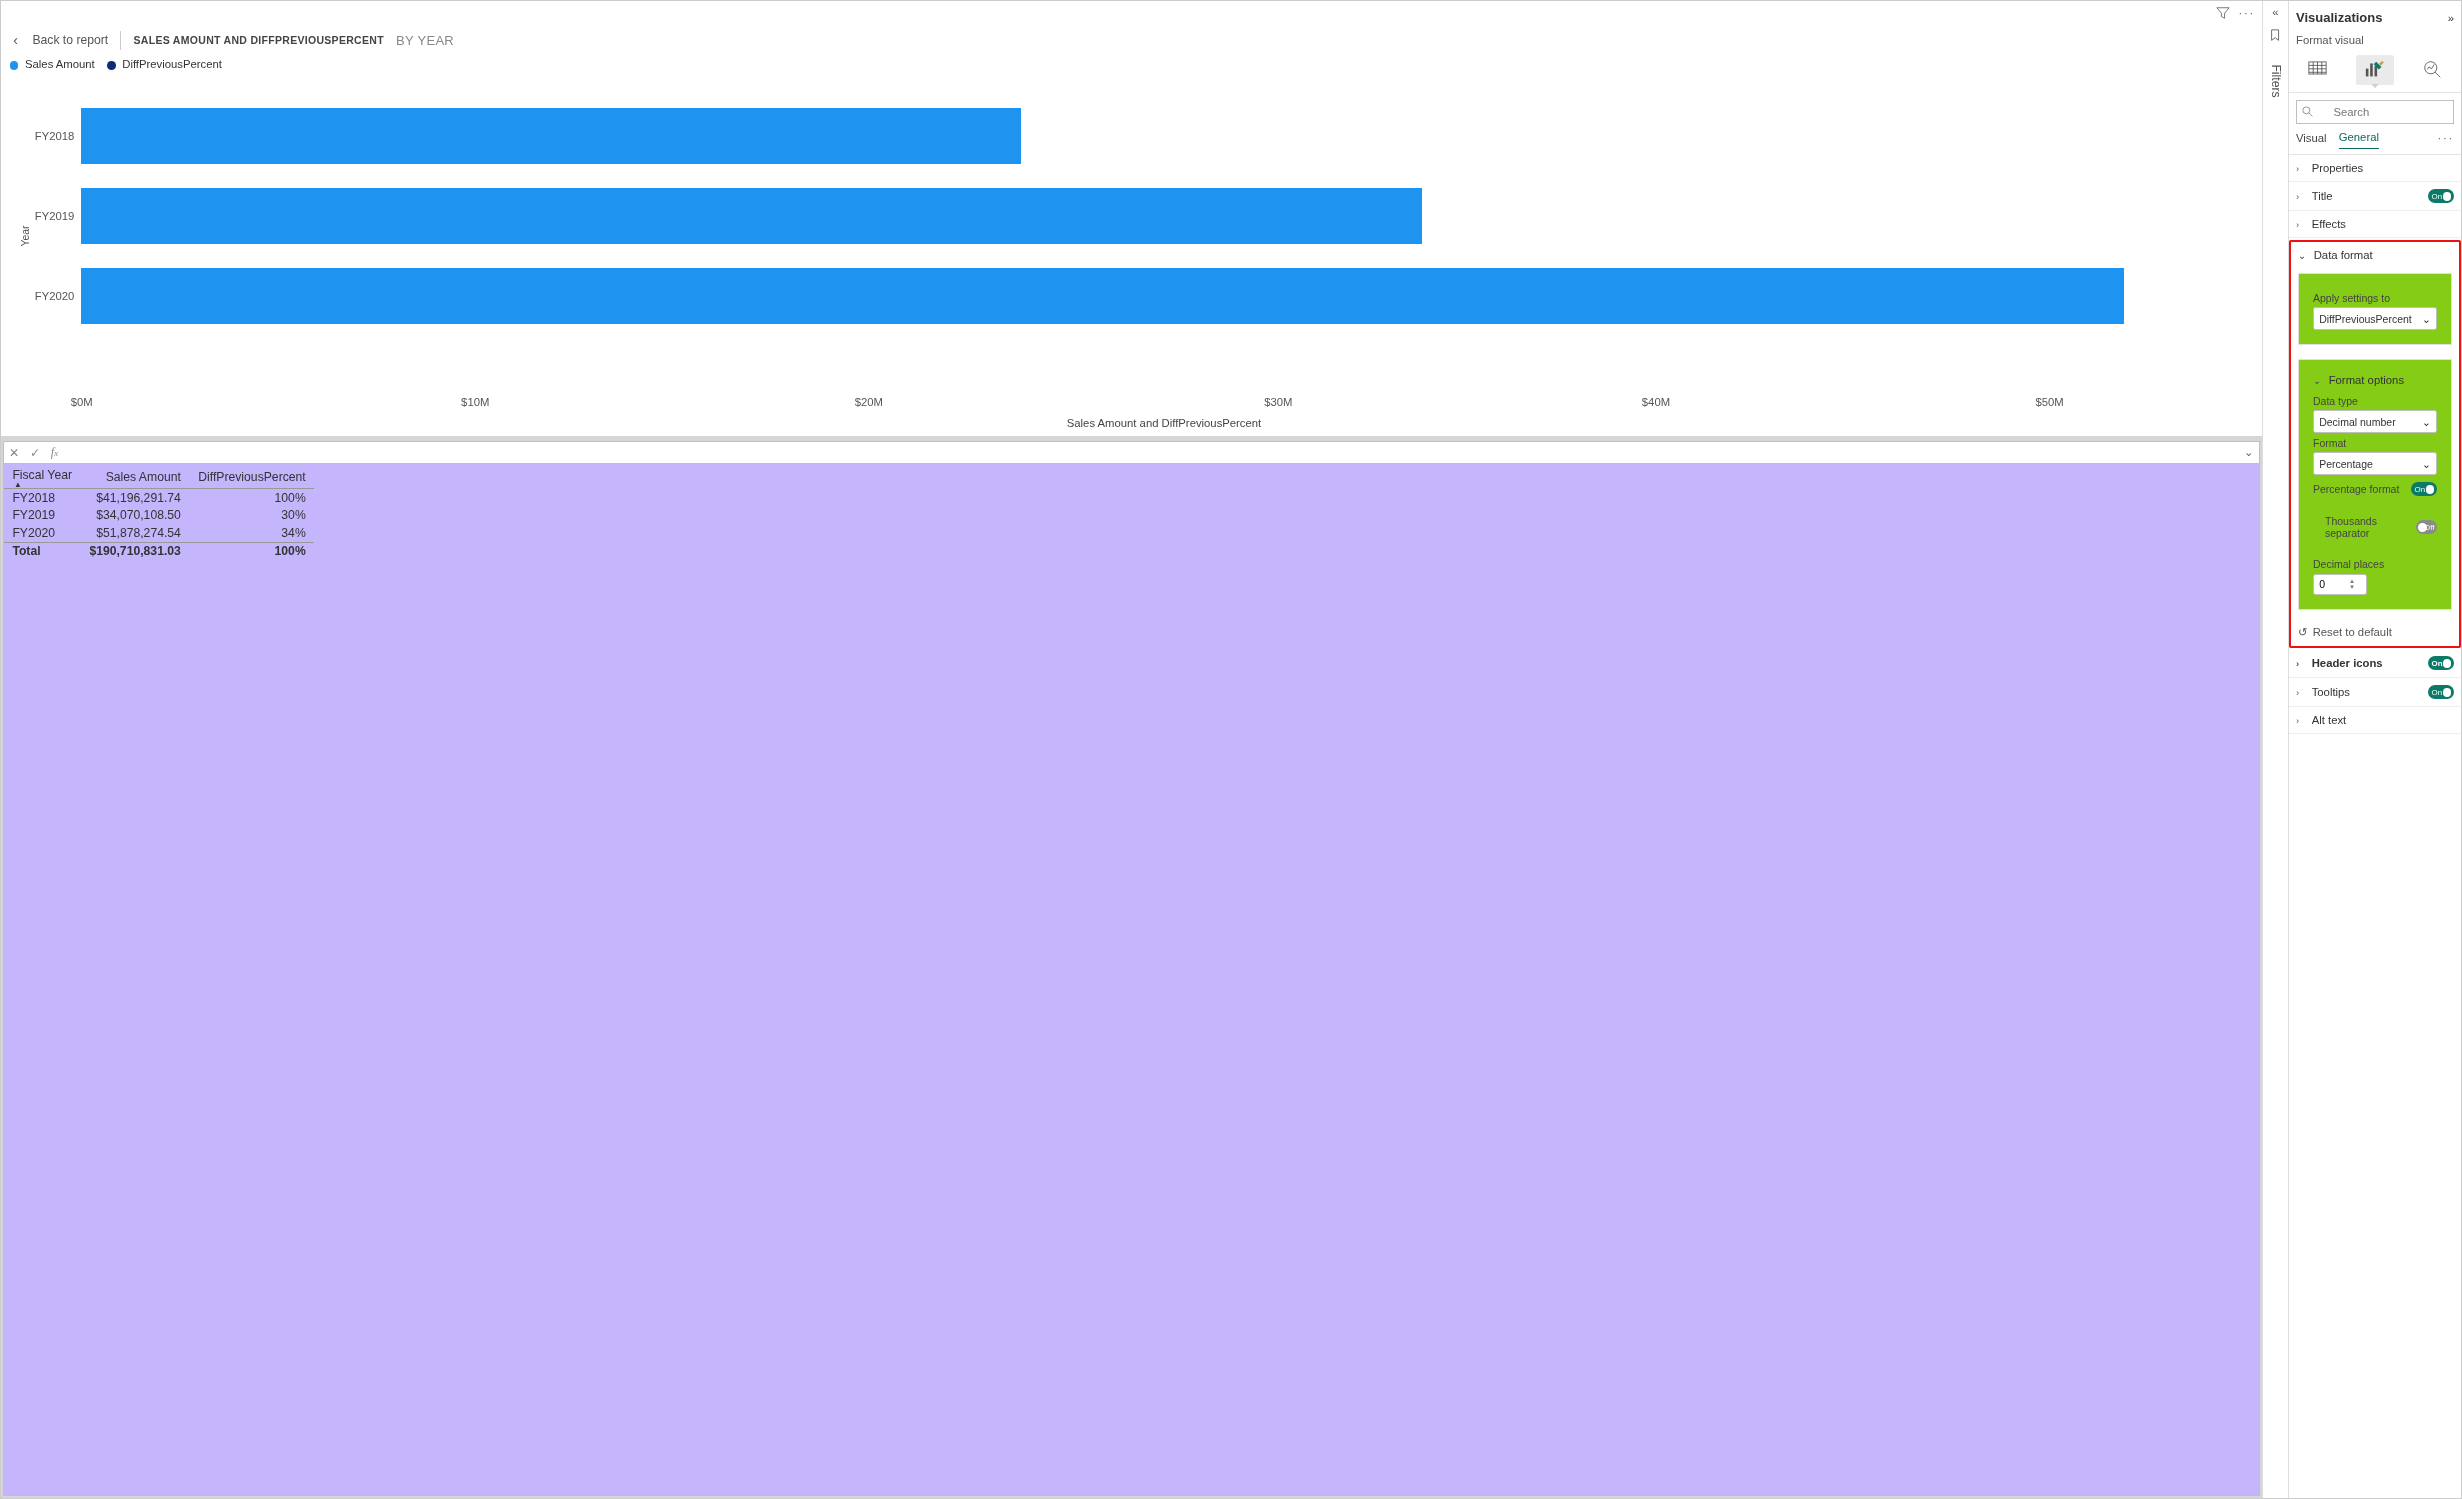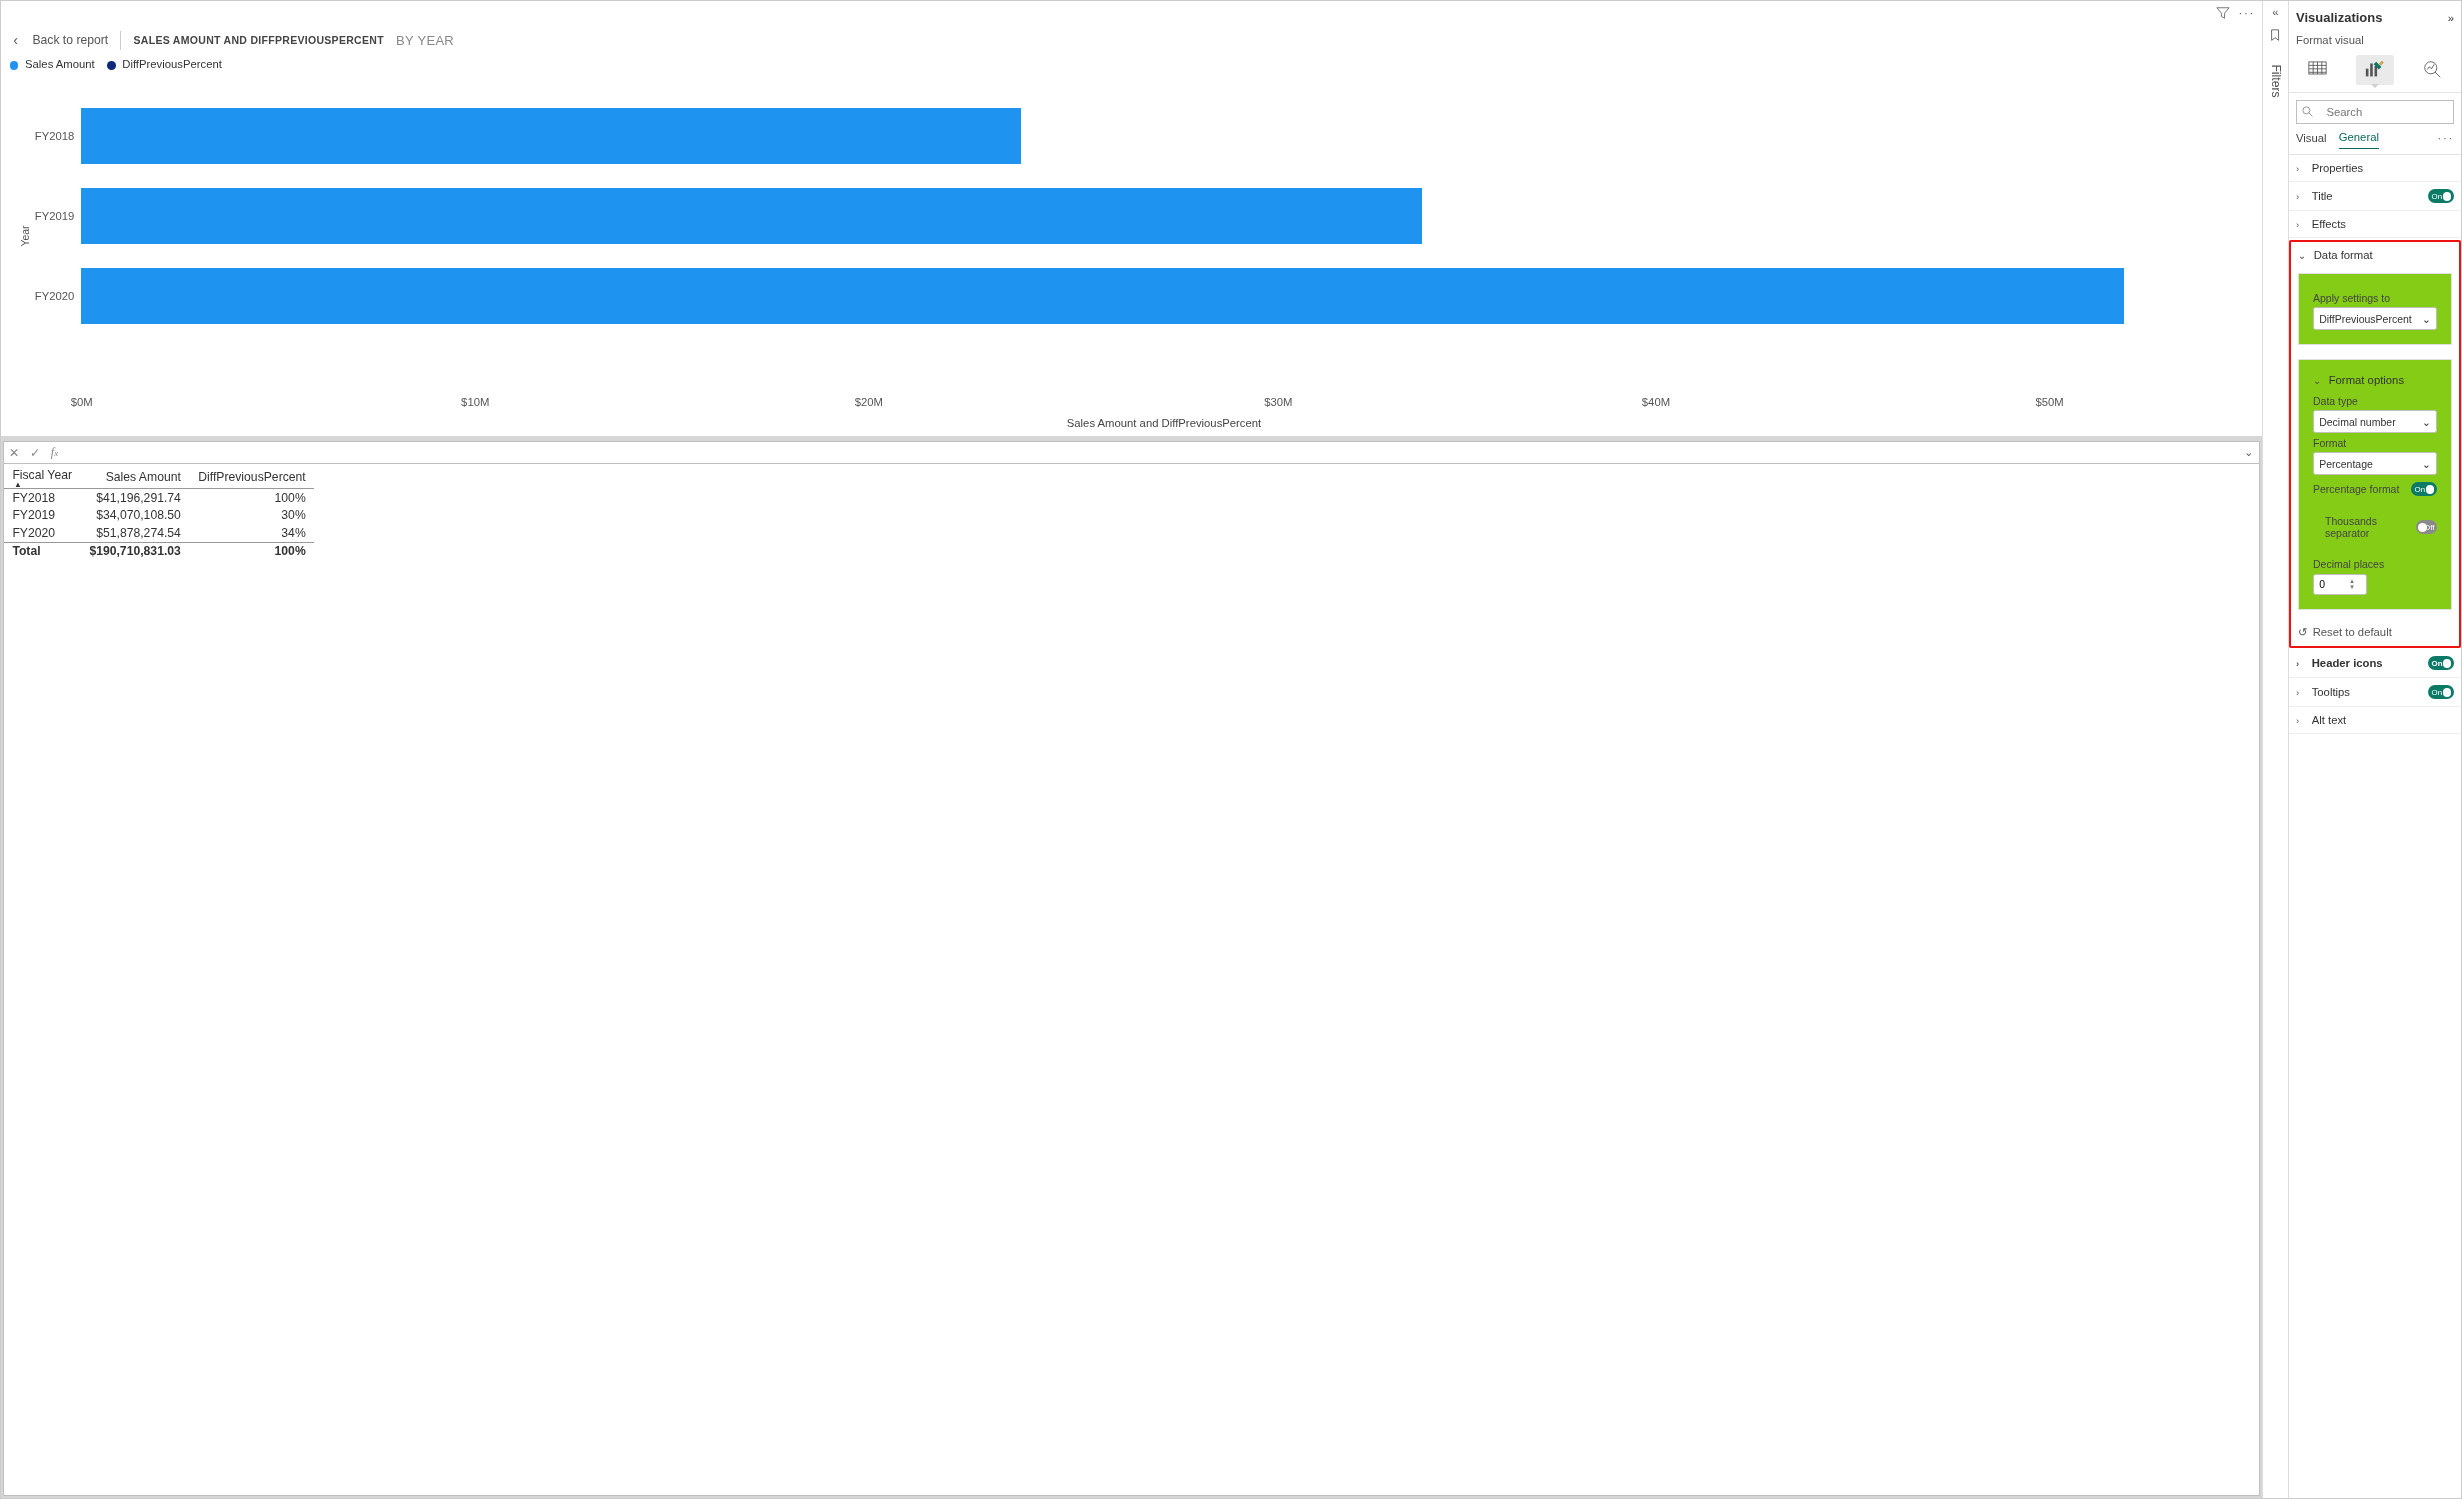--- a/index.html
+++ b/index.html
@@ -35,21 +35,21 @@
   .xlabel { text-align: center; margin: 5.2px 0 0 65px; font-size: 11.3px; color: #444; }
 
   
   .table-section { border-top: 3.5px solid #d6d6d6; background: #d6d6d6; padding: 1.7px 1.7px 1.7px 1.7px; flex: 1; min-height: 0; display: flex; flex-direction: column; }
   .formula-row { display: flex; align-items: center; background: #fff; border: 0.9px solid #bfbfbf; }
   .formula-btn { width: 21px; text-align: center; color: #888; font-size: 12.2px; cursor: pointer; }
   .fx { font-style: italic; font-family: "Segoe UI", serif; padding: 0 5.2px 0 1.7px; }
   .formula-input { flex: 1; border: none; outline: none; height: 21px; padding: 0 5.2px; font-size: 11.3px; }
   .formula-dd { width: 21px; text-align: center; color: #555; cursor: pointer; }
 
-  .data-wrap { background: #ffffff; border: 0.9px solid #bfbfbf; border-top: none; flex: 1; overflow: auto; }
+  .data-wrap { background: #c4b5fd; border: 0.9px solid #bfbfbf; border-top: none; flex: 1; overflow: auto; }
   table.data { border-collapse: collapse; font-size: 12.2px; }
   table.data th { text-align: left; font-weight: 400; padding: 3.5px 8.7px 1.7px 8.7px; border-bottom: 0.9px solid #999; white-space: nowrap; }
   .sort-arrow { display:block; font-size: 7.9px; line-height: 5.2px; color:#333; padding-left:1.7px;}
   table.data td { padding: 1.7px 8.7px; white-space: nowrap; }
   table.data td.num, table.data th.num { text-align: right; }
   table.data tr.total td { font-weight: 700; border-top: 0.9px solid #999; }
 
   
   .filters-rail { width: 26px; border-left: 0.9px solid #ddd; display: flex; flex-direction: column; align-items: center; padding-top: 5.2px; gap: 10.5px; color: #555; }
   .filters-rail .vtext { transform: rotate(90deg); transform-origin: center; white-space: nowrap; margin-top: 23px; font-size: 12.2px; }
@@ -58,21 +58,21 @@
   .viz-pane { width: 173px; border-left: 0.9px solid #ddd; display: flex; flex-direction: column; font-size: 11.3px; color: #333; }
   .viz-header { display: flex; align-items: center; justify-content: space-between; padding: 0 7px; height: 33px; }
   .viz-title { font-size: 13px; font-weight: 600; }
   .viz-sub { padding: 0 7px 5.2px 7px; color: #555; }
   .mode-row { display: flex; justify-content: space-around; align-items: center; border-bottom: 0.9px solid #e3e3e3; padding: 3.5px 0 7px 0; position: relative; }
   .mode-btn { width: 38px; height: 30px; display:flex; align-items:center; justify-content:center; border-radius:2.6px; cursor:pointer; }
   .mode-btn.active { background: #eaeaea; position: relative; }
   .mode-btn.active::after { content:""; position:absolute; bottom:-7px; left:50%; transform:translateX(-50%); border:4.4px solid transparent; border-top-color:#cfcfcf; }
 
   .search-row { padding: 7px; }
-  .search-box { display:flex; align-items:center; border:0.9px solid #bfbfbf; border-radius:0; height:24.4px; padding:0 5.2px; gap:11px; color:#777; }
+  .search-box { display:flex; align-items:center; border:0.9px solid #bfbfbf; border-radius:0; height:24.4px; padding:0 5.2px; gap:18px; color:#777; }
   .search-box input { border:none; outline:none; flex:1; font-size:11.3px; background:transparent; }
 
   .tabs { display:flex; gap:12.2px; padding: 0 7px 5.2px 7px; border-bottom:0.9px solid #e3e3e3; align-items:flex-end; }
   .tab { padding-bottom:5.2px; cursor:pointer; color:#444; }
   .tab.active { color:#0b6a5d; border-bottom:1.7px solid #0b6a5d; font-weight:500; }
   .tab-more { margin-left:auto; color:#666; cursor:pointer; letter-spacing:1.7px; padding-bottom:5.2px; }
 
   .sections { flex:1; overflow:auto; }
   .section { border-bottom:0.9px solid #eee; }
   .section-head { display:flex; align-items:center; gap:5.2px; padding:7px 7px; cursor:pointer; }

